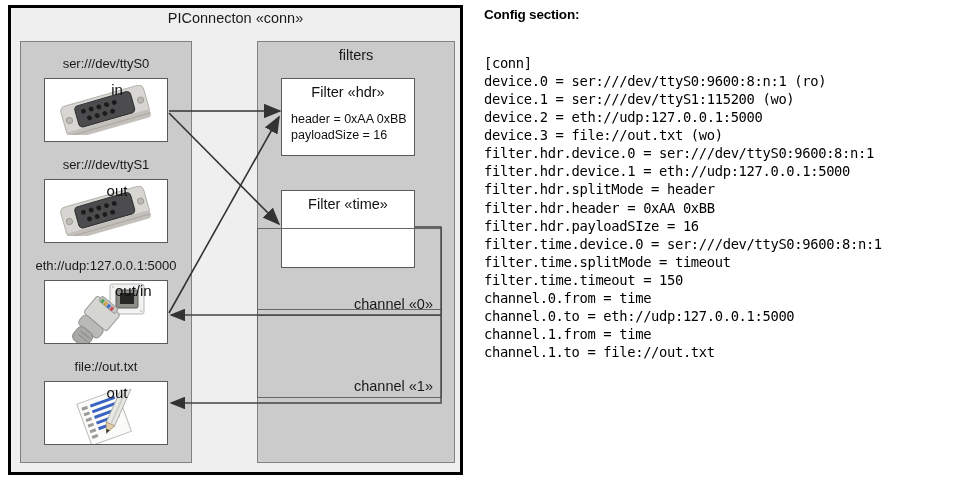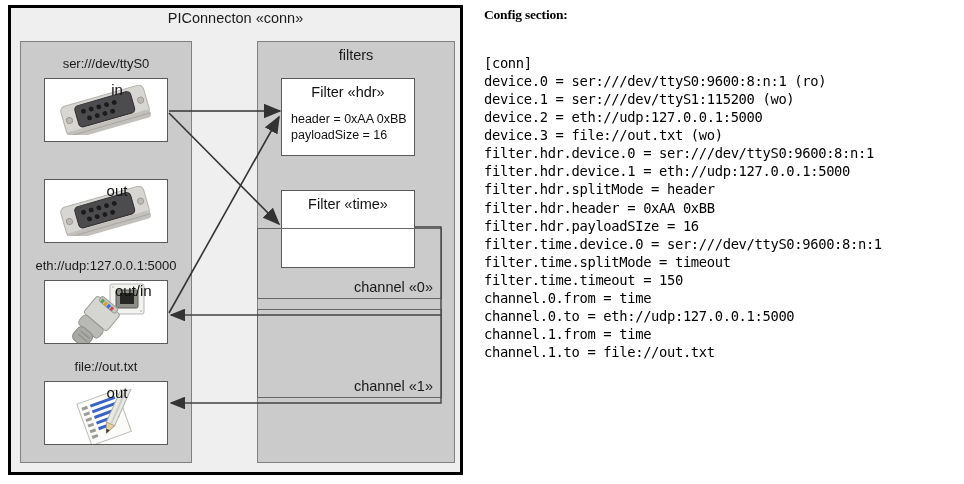--- a/index.html
+++ b/index.html
@@ -149,21 +149,21 @@
 
   
   #config {
     position: absolute;
     left: 481px; top: 0;
     width: 483px; height: 484px;
   }
   #config-heading {
     position: absolute;
     left: 3px; top: 7px;
-    font-family: Liberation Serif, serif;
+    font-family: Liberation Sans, sans-serif;
     font-weight: bold;
     font-size: 13.5px;
     color: #000;
     letter-spacing: -0.2px;
   }
   #config-body {
     position: absolute;
     left: 3px; top: 40px;
     font-family: "DejaVu Sans Mono", monospace;
     font-size: 13.8px;
@@ -205,20 +205,21 @@
           </g>
           <rect x="2" y="30" width="86" height="8" rx="3" fill="#c3c0bb"></rect>
           <path d="M2 34 L88 34" stroke="#a9a6a1" stroke-width="1"></path>
           <circle cx="8" cy="19" r="3" fill="#bdbab5" stroke="#9d9a95"></circle>
           <circle cx="82" cy="19" r="3" fill="#bdbab5" stroke="#9d9a95"></circle>
         </g>
       </svg>
     </span>
   </div>
 
+  <div class="dev-label" style="left:20px; top:157px; width:172px;">ser:///dev/ttyS1</div>
   <div class="devbox" style="left:44px; top:179px; width:124px; height:64px;">
     <span class="dir">out</span>
     <span class="icon-holder">
       <svg width="108" height="50" viewBox="0 0 108 50">
         <g transform="translate(8,6) rotate(-16 46 19)">
           <rect x="2" y="4" width="86" height="30" rx="5" fill="#d8d6d2" stroke="#b3b0aa" stroke-width="1"></rect>
           <rect x="16" y="7" width="58" height="22" rx="4" fill="#4c4b4d" stroke="#2e2d2f" stroke-width="1"></rect>
           <g fill="#1b1b1c">
             <circle cx="24" cy="14" r="2.4"></circle>
               <circle cx="32" cy="14" r="2.4"></circle>
@@ -314,21 +315,21 @@
     <div class="fb-attrs">
       <div>header = 0xAA 0xBB</div>
       <div>payloadSize = 16</div>
     </div>
   </div>
 
   <div class="filterbox" style="left:281px; top:190px; width:134px; height:78px;">
     <div class="fb-title">Filter «time»</div>
   </div>
 
-  <div class="chanbox" style="left:257px; top:228px; width:185px; height:71px;padding-left:8px;">
+  <div class="chanbox" style="left:257px; top:228px; width:185px; height:88px;padding-left:8px;">
     <span class="chan-label">channel «0»</span>
   </div>
   <div class="chanbox" style="left:257px; top:309px; width:185px; height:89px;">
     <span class="chan-label">channel «1»</span>
   </div>
 
   <svg class="overlay">
     <defs>
       <marker id="ah" markerWidth="11" markerHeight="9" refX="10" refY="4.5" orient="auto">
         <path d="M0,0 L11,4.5 L0,9 Z" fill="#333333"></path>

